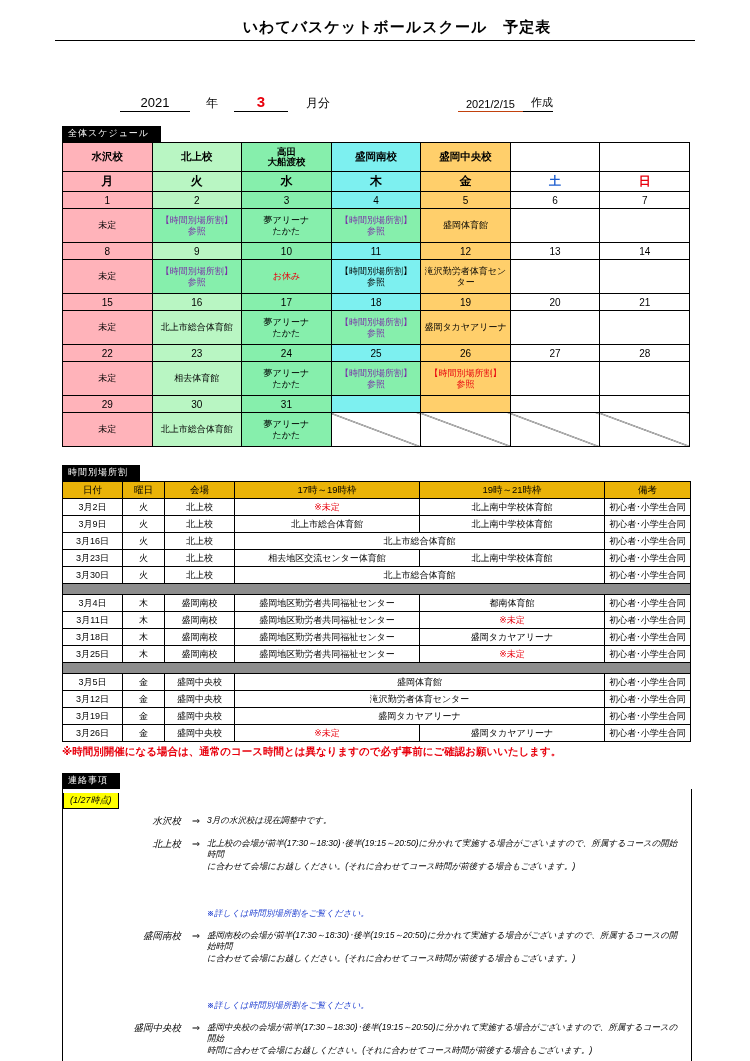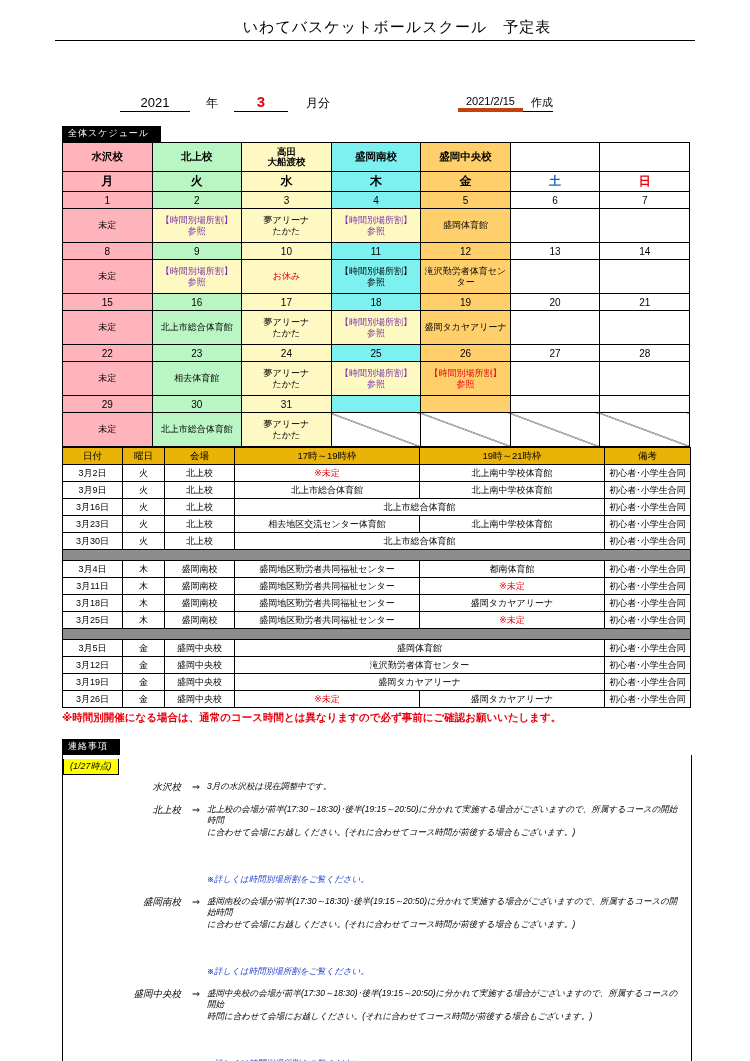--- a/index.html
+++ b/index.html
@@ -7,57 +7,57 @@
     width:750px;height:1061px;background:#ffffff;
     font-family:"Liberation Sans","DejaVu Sans",sans-serif;
     color:#000;
     position:relative;
     overflow:hidden;
   }
   .page{position:relative;width:750px;height:1061px;}
 
   
   .title{
-    text-align:center;font-size:15px;font-weight:normal;
+    text-align:center;font-size:15px;font-weight:bold;
     letter-spacing:1px;padding-top:18px;padding-left:44px;
   }
   .title-underline{
     width:640px;margin:3px auto 0;border-bottom:1.5px solid #000;
   }
 
   
   .dateline{
     display:flex;align-items:flex-end;gap:0;margin:22px 0 0 0;
     padding-left:120px;font-size:12px;
   }
   .dateline .yr{font-size:13px;font-weight:normal;width:70px;text-align:center;border-bottom:1px solid #000;padding-bottom:1px;}
   .dateline .yrlabel{width:44px;text-align:center;}
   .dateline .mo{font-size:15px;font-weight:bold;color:#e8000d;width:54px;text-align:center;border-bottom:1px solid #000;padding-bottom:1px;}
   .dateline .molabel{width:60px;text-align:center;}
-  .dateline .made{margin-left:110px;font-size:11px;border-bottom:4px solid #c2410c;padding:0 8px 1px 8px;}
+  .dateline .made{margin-left:110px;font-size:11px;border-bottom:1px solid #c2410c;padding:0 8px 1px 8px;}
   .dateline .madelabel{font-size:11px;padding-left:8px;border-bottom:1px solid #000;padding-bottom:1px;margin-top:32px;}
 
   
   .sect-tag{
     display:inline-block;background:#000000;color:#fff;font-size:9px;
     padding:1px 12px 2px 6px;letter-spacing:1px;
   }
   .sect-wrap{margin:10px 0 0 62px;}
 
   
   table{border-collapse:collapse;}
   .cal{width:628px;margin-left:62px;table-layout:fixed;}
   .cal td,.cal th{border:1px solid #000;font-size:10px;text-align:center;vertical-align:middle;}
   .cal .schoolrow td{height:26px;font-size:10.5px;font-weight:bold;line-height:1.1;}
   .cal .dowrow td{height:17px;font-size:12px;font-weight:bold;}
   .cal .numrow td{height:14px;font-size:10px;}
   .cal .cellrow td{height:31px;font-size:9px;line-height:1.15;}
   .c-mizusawa{background:#ffb3ba;}
   .c-kitakami{background:#b9f6c3;}
-  .c-takada{background:#fef9c3;}
+  .c-takada{background:#86efac;}
   .c-morioka-s{background:#7df0f0;}
   .c-morioka-c{background:#ffcf6b;}
   .c-white{background:#ffffff;}
   .dow-sat{color:#1f5fd0;}
   .dow-sun{color:#e8000d;}
   .red{color:#e8000d;}
   .purpletext{color:#7a2ea8;}
   .diag{
     background:
       linear-gradient(to top right, transparent calc(50% - 0.6px), #000 50%, transparent calc(50% + 0.6px));
@@ -278,20 +278,23 @@
             <div>たかた</div>
           </td>
           <td class="c-white diag"></td>
           <td class="c-white diag"></td>
           <td class="c-white diag"></td>
           <td class="c-white diag"></td>
         </tr>
       </tbody>
   </table>
 
+  <div class="sect-wrap" style="margin-top:14px;">
+    <span class="sect-tag">時間別場所割</span>
+  </div>
 
   <table class="detail">
     <colgroup>
       <col style="width:60px">
         <col style="width:42px">
         <col style="width:70px">
       <col style="width:185px">
         <col style="width:185px">
         <col style="width:86px">
     </colgroup>

